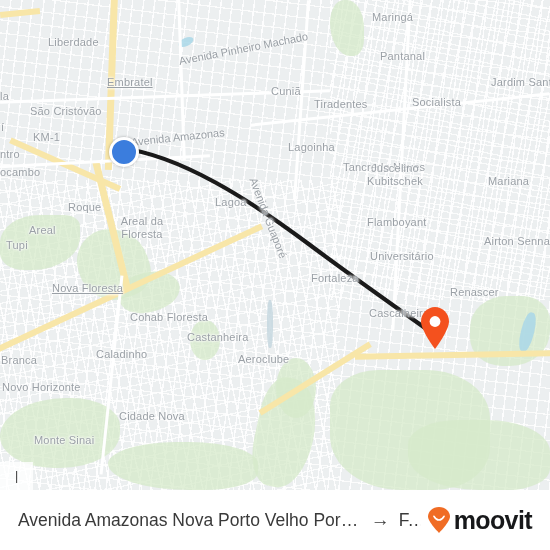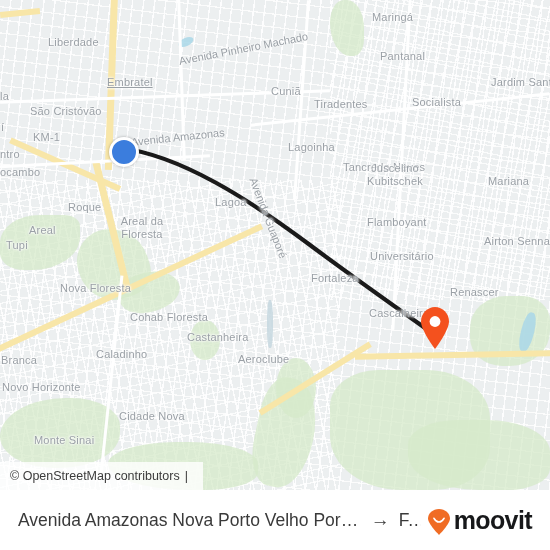--- a/index.html
+++ b/index.html
@@ -109,21 +109,21 @@
   }
   .trip{
     display:flex;align-items:center;gap:9px;flex:1;min-width:0;
     font-size:17.5px;color:#3a3a3a;
   }
   .trip .from{
     overflow:hidden;text-overflow:ellipsis;white-space:nowrap;max-width:382px;
   }
   .trip .arrow{font-size:19px;color:#3a3a3a;flex:0 0 auto;}
   .trip .to{flex:0 0 auto;overflow:hidden;text-overflow:ellipsis;white-space:nowrap;max-width:22px;}
-  .brand{display:flex;align-items:flex-end;gap:3px;flex:0 0 auto;margin-left:6px;}
+  .brand{display:flex;align-items:center;gap:3px;flex:0 0 auto;margin-left:6px;}
   .brand-word{font-size:25px;font-weight:bold;color:#17181a;letter-spacing:-.6px;}
 </style>
 </head>
 <body>
 
 <div id="app">
 
   <div class="map">
     <div class="map-canvas">
 
@@ -183,21 +183,21 @@
       <div class="lbl" style="left:343px;top:121px;margin-top:40px;">Tancredo Neves</div>
       <div class="lbl" style="left:288px;top:141px;">Lagoinha</div>
       <div class="lbl" style="left:30px;top:105px;">São Cristóvão</div>
       <div class="lbl" style="left:33px;top:131px;">KM-1</div>
       <div class="lbl" style="left:488px;top:175px;">Mariana</div>
       <div class="lbl" style="left:29px;top:200px;margin-top:24px;">Areal</div>
       <div class="lbl" style="left:68px;top:201px;">Roque</div>
       <div class="lbl" style="left:367px;top:216px;">Flamboyant</div>
       <div class="lbl" style="left:484px;top:235px;">Airton Senna</div>
       <div class="lbl" style="left:6px;top:239px;">Tupi</div>
-      <div class="lbl" style="left:60px;top:282px;">Nova Floresta</div>
+      <div class="lbl" style="left:52px;top:282px;text-decoration:underline;">Nova Floresta</div>
       <div class="lbl" style="left:311px;top:272px;">Fortaleza</div>
       <div class="lbl" style="left:450px;top:286px;">Renascer</div>
       <div class="lbl" style="left:130px;top:311px;">Cohab Floresta</div>
       <div class="lbl" style="left:187px;top:331px;">Castanheira</div>
       <div class="lbl" style="left:369px;top:307px;">Cascalheira</div>
       <div class="lbl" style="left:96px;top:348px;">Caladinho</div>
       <div class="lbl" style="left:238px;top:353px;">Aeroclube</div>
       <div class="lbl" style="left:1px;top:354px;">Branca</div>
       <div class="lbl" style="left:2px;top:381px;">Novo Horizonte</div>
       <div class="lbl" style="left:119px;top:410px;">Cidade Nova</div>
@@ -215,21 +215,20 @@
 
       <svg class="pin" viewBox="0 0 30 42" style="left:420px;top:307px;">
         <path d="M15 42 C15 42 29 23.5 29 14.5 C29 6.5 22.7 0 15 0 C7.3 0 1 6.5 1 14.5 C1 23.5 15 42 15 42 Z" fill="#f4511e"></path>
         <circle cx="15" cy="14.5" r="5.4" fill="#ffffff"></circle>
       </svg>
 
     </div>
 
 
     <div class="attrib">
-      <span>© OpenStreetMap contributors</span>
       <span class="sep">|</span>
     </div>
   </div>
 
   <div class="footer">
     <div class="trip">
       <span class="from">Avenida Amazonas Nova Porto Velho Porto Ve...</span>
       <span class="arrow">→</span>
       <span class="to">F...</span>
     </div>

